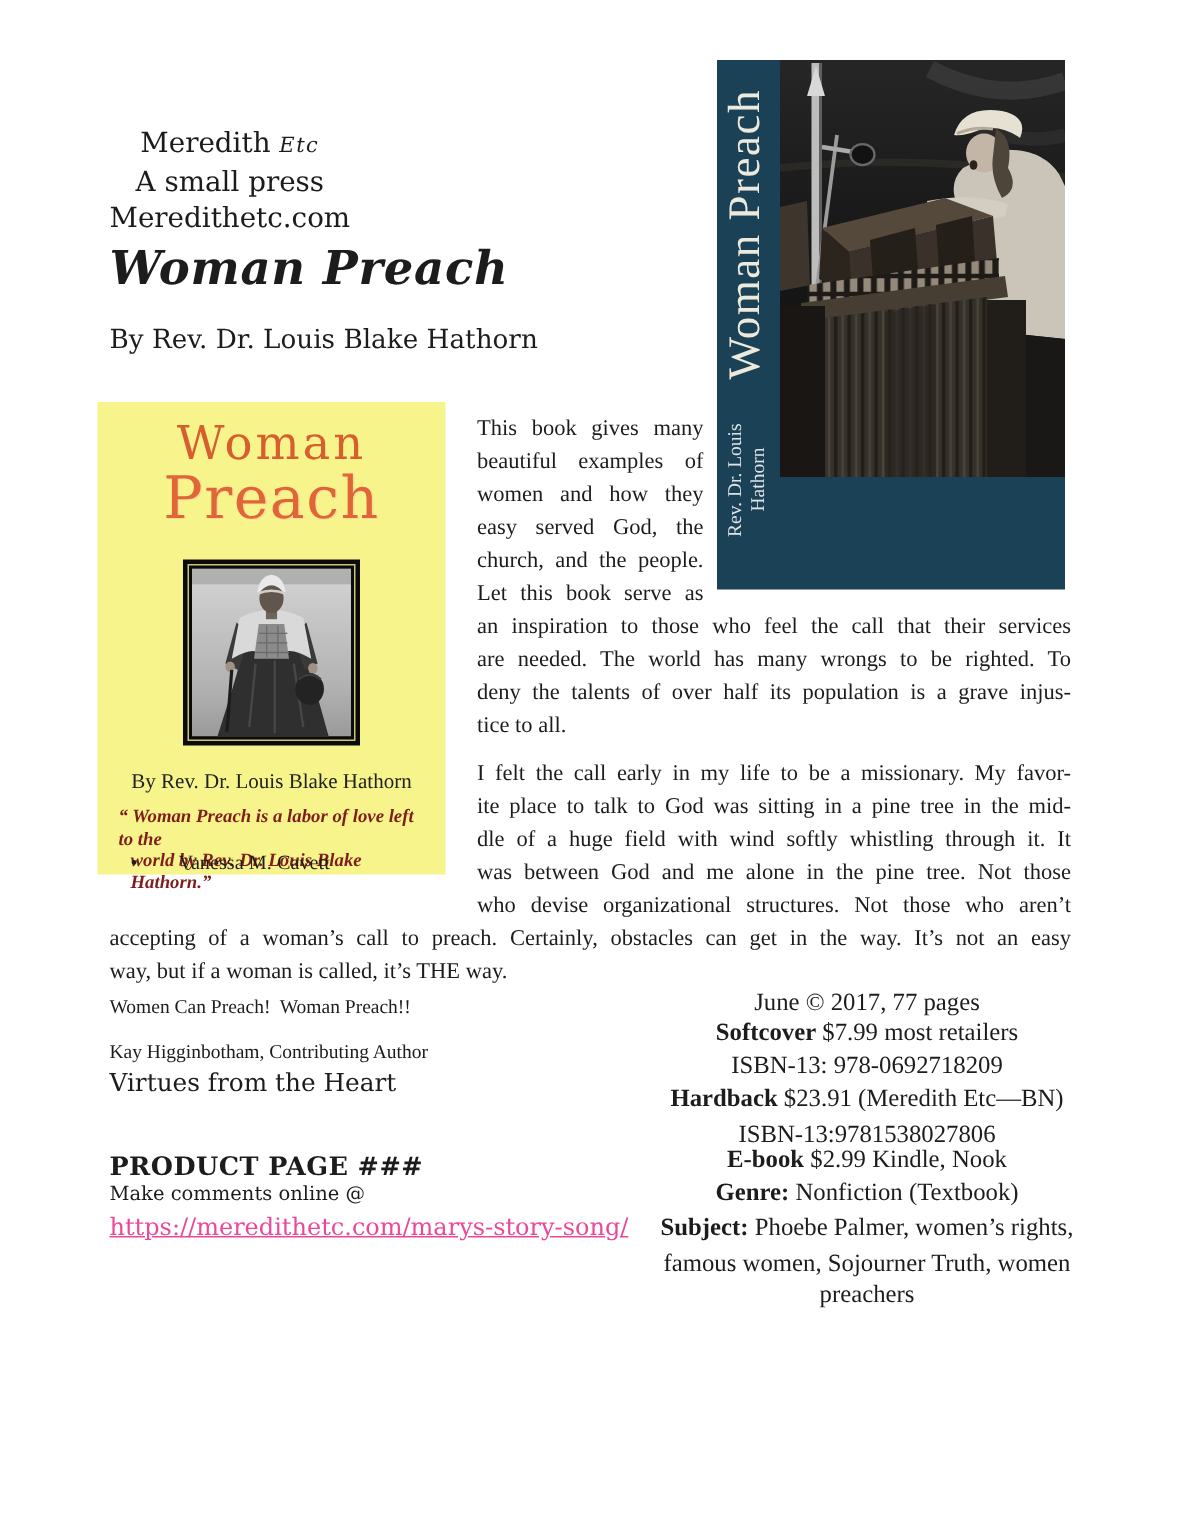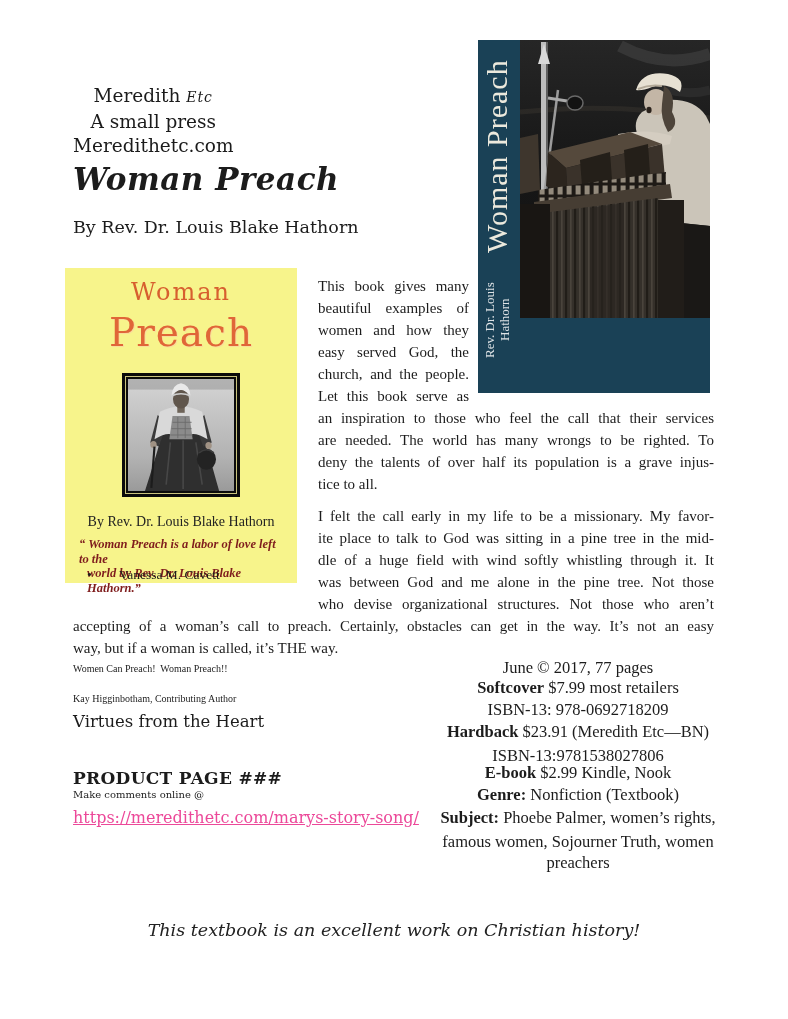--- a/index.html
+++ b/index.html
@@ -23,21 +23,21 @@
   .cb-author{position:absolute;left:4px;top:232px;width:34px;height:96px;
              writing-mode:vertical-rl;transform:rotate(180deg);
              font-family:"Liberation Serif",serif;font-size:13px;line-height:15px;
              color:#dde2e5;text-align:center;}
   .cb-photo{position:absolute;right:0;top:0;width:190px;height:278px;}
   .cb-photo svg{display:block;width:100%;height:100%;}
 
   
   .cover-yellow{left:65px;top:268px;width:232px;height:315px;background:#f7f48b;}
   .cy-t1{position:absolute;left:0;top:10px;width:100%;text-align:center;
-         font-family:"DejaVu Serif",serif;font-size:24px;color:#d75f2f;letter-spacing:2px;}
+         font-family:"DejaVu Serif",serif;font-size:31px;color:#d75f2f;letter-spacing:2px;}
   .cy-t2{position:absolute;left:0;top:42px;width:100%;text-align:center;
          font-family:"DejaVu Serif",serif;font-size:39px;color:#e4steal;color:#e06638;
          letter-spacing:1px;text-shadow:1px 1px 0 #f9dd9a;}
   .cy-frame{position:absolute;left:57px;top:105px;width:118px;height:124px;box-sizing:border-box;
             background:#0b0b0b;padding:3px;}
   .cy-frame-inner{width:100%;height:100%;box-sizing:border-box;border:1px solid #c9c37c;padding:2px;background:#0b0b0b;}
   .cy-frame-inner svg{display:block;width:100%;height:100%;}
   .cy-byline{position:absolute;left:0;top:246px;width:100%;text-align:center;
              font-size:14px;color:#222;}
   .cy-quote{position:absolute;left:14px;top:269px;width:206px;
@@ -47,21 +47,21 @@
   .cy-attrib .bullet{display:inline-block;width:32px;}
 
   
   .bl{position:absolute;font-size:15px;line-height:22px;height:22px;overflow:hidden;}
   .just{text-align:justify;text-align-last:justify;-moz-text-align-last:justify;}
   .nw{left:318px;width:151px;}
   .wd{left:318px;width:396px;}
   .fw{left:73px;width:641px;}
 
   
-  .promo-line{left:73px;font-size:10px;}
+  .promo-line{left:73px;font-size:13px;}
   .pre{white-space:pre-wrap;}
   .work{font-size:16.5px;}
   .product{font-weight:bold;font-size:17px;letter-spacing:.3px;}
   .link{color:#ec4899;text-decoration:underline;font-size:16px;}
 
   
   .details{left:428px;top:652px;width:300px;height:230px;}
   .dl{position:absolute;left:0;width:100%;text-align:center;font-size:16.5px;height:22px;}
   .dlabel{font-weight:bold;}
   .d0{top:6px}.d1{top:26px}.d2{top:48px}.d3{top:70px}.d4{top:94px}
@@ -225,15 +225,14 @@
     <div class="dl d2"><span class="dlabel"></span><span>ISBN-13: 978-0692718209</span></div>
     <div class="dl d3"><span class="dlabel">Hardback</span><span> $23.91 (Meredith Etc—BN)</span></div>
     <div class="dl d4"><span class="dlabel"></span><span>ISBN-13:9781538027806</span></div>
     <div class="dl d5"><span class="dlabel">E-book</span><span> $2.99 Kindle, Nook</span></div>
     <div class="dl d6"><span class="dlabel">Genre:</span><span> Nonfiction (Textbook)</span></div>
     <div class="dl d7"><span class="dlabel">Subject:</span><span> Phoebe Palmer, women’s rights,</span></div>
     <div class="dl d8"><span class="dlabel"></span><span>famous women, Sojourner Truth, women</span></div>
     <div class="dl d9"><span class="dlabel"></span><span>preachers</span></div>
   </div>
 
-  <div class="abs footer pala">This textbook is an excellent work on Christian history!</div>
 
 </div>
 
 </body></html>

